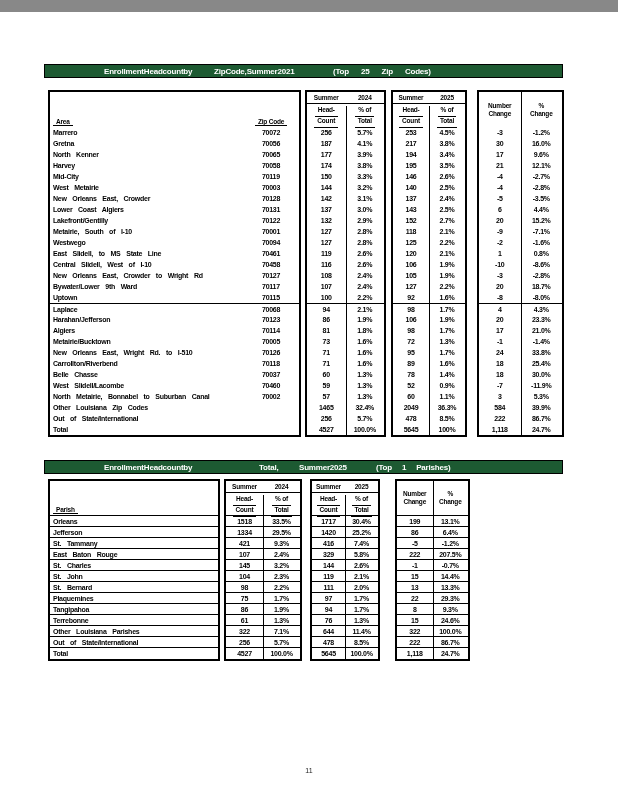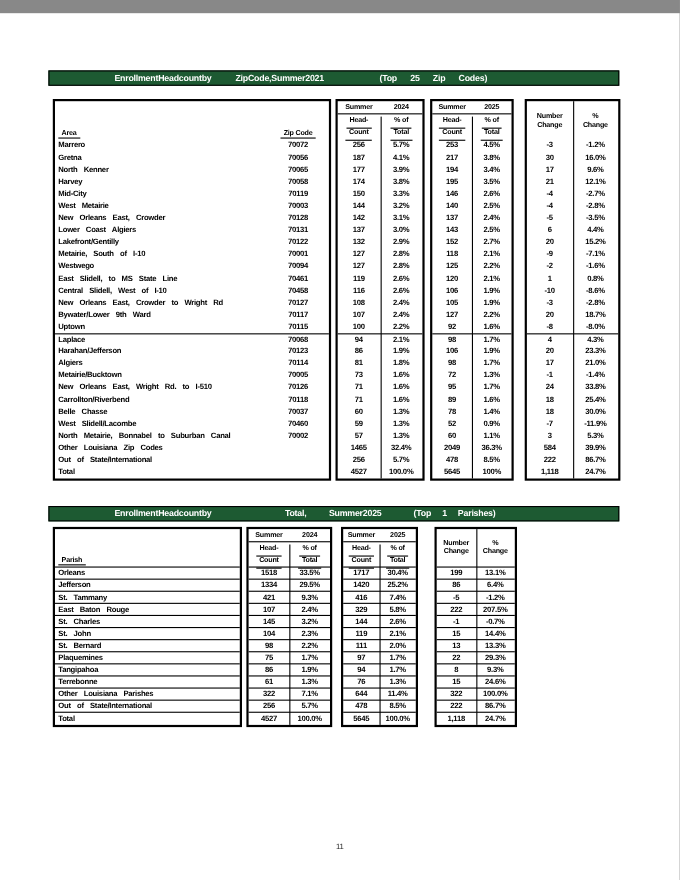--- a/index.html
+++ b/index.html
@@ -6,21 +6,21 @@
   #page{position:relative;width:618px;height:800px;background:#ffffff;margin:12px auto;
         font-family:"Liberation Sans",sans-serif;color:#000;overflow:hidden;}
 
   
   .banner{position:absolute;left:44px;width:519px;height:14px;background:#1d5a32;
           border:1.5px solid #000;box-sizing:border-box;color:#fff;font-size:8px;
           font-weight:bold;}
   .banner span{position:absolute;top:50%;transform:translateY(-50%);white-space:nowrap;
                word-spacing:-2px;letter-spacing:-0.2px;}
   #b1{top:52px;} #b2{top:448px;}
-  #b1 .s1{left:59px;} #b1 .s2{left:169px;} #b1 .s3{left:300px;word-spacing:10px;text-align:center;}
+  #b1 .s1{left:59px;} #b1 .s2{left:169px;} #b1 .s3{left:288px;word-spacing:10px;text-align:center;}
   #b2 .s1{left:59px;} #b2 .s2{left:214px;} #b2 .s3{left:254px;} #b2 .s4{left:331px;word-spacing:8px;}
 
   
   .box{position:absolute;border:2px solid #000;box-sizing:border-box;background:#fff;}
   .t1box{top:78px;height:347px;}
   .t2box{top:467px;height:182px;}
   #t1a{left:48px;width:253px;} #t1b{left:305px;width:81px;}
   #t1c{left:391px;width:76px;} #t1d{left:477px;width:87px;}
   #t2a{left:48px;width:172px;} #t2b{left:224px;width:78px;}
   #t2c{left:310px;width:70px;} #t2d{left:395px;width:75px;}

